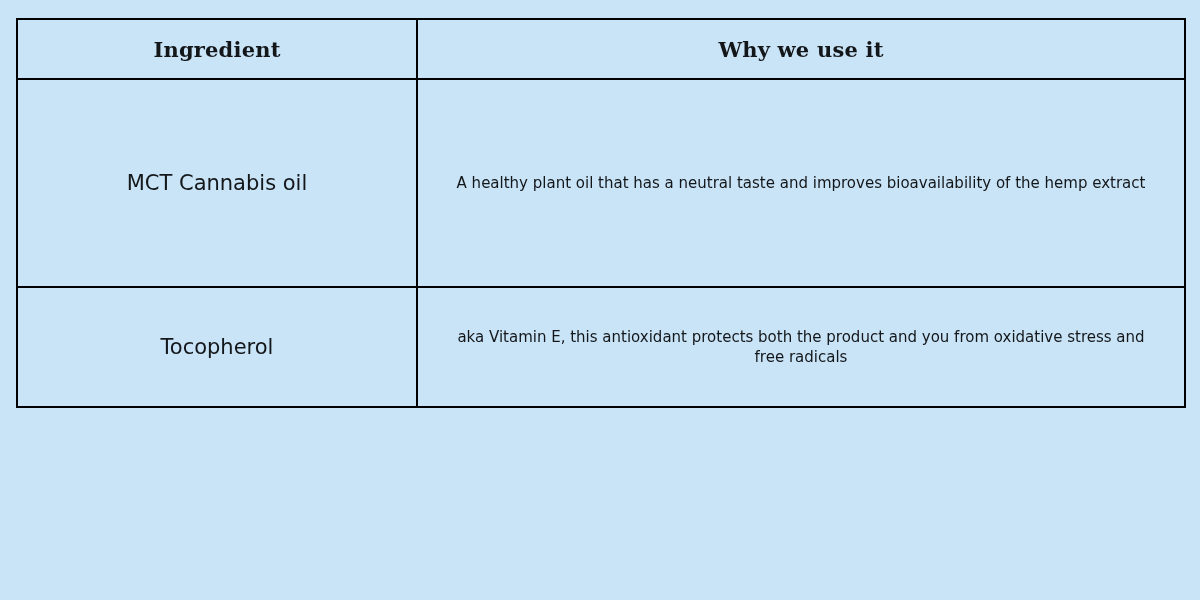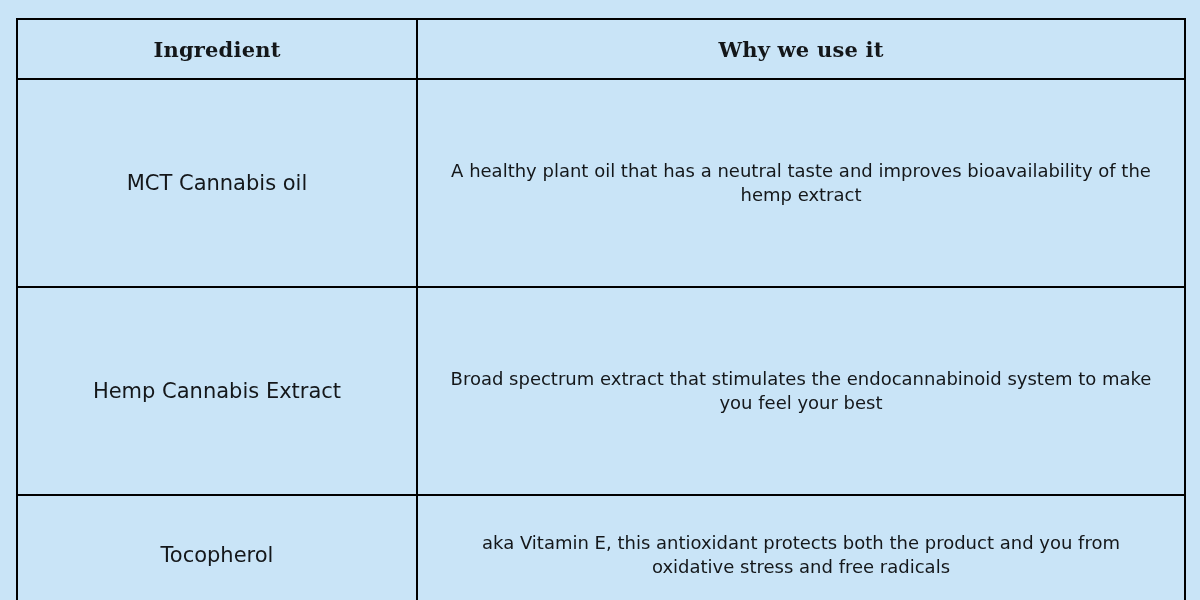--- a/index.html
+++ b/index.html
@@ -48,21 +48,21 @@
     color: #000000;
   }
 
   td.cell {
     font-size: 21px;
     line-height: 1.35;
     padding: 10px 14px;
     font-weight: 400;
   }
   td.cell.reason {
-    font-size: 18px;
+    font-size: 15px;
     padding: 10px 26px;
     text-align: center;
   }
   tr.row-tall td { height: 186px; }
   tr.row-short td { height: 98px; }
 </style>
 </head>
 <body>
 
 <div class="sheet">
@@ -75,23 +75,19 @@
       <tr>
         <th>Ingredient</th>
         <th>Why we use it</th>
       </tr>
     </thead>
     <tbody>
       <tr class="row-tall">
         <td class="cell">MCT Cannabis oil</td>
         <td class="cell reason">A healthy plant oil that has a neutral taste and improves bioavailability of the hemp extract</td>
       </tr>
-      <tr class="row-tall">
-        <td class="cell">Hemp Cannabis Extract</td>
-        <td class="cell reason">Broad spectrum extract that stimulates the endocannabinoid system to make you feel your best</td>
-      </tr>
       <tr class="row-short">
         <td class="cell">Tocopherol</td>
         <td class="cell reason">aka Vitamin E, this antioxidant protects both the product and you from oxidative stress and free radicals</td>
       </tr>
     </tbody>
   </table>
 </div>
 
 </body></html>

